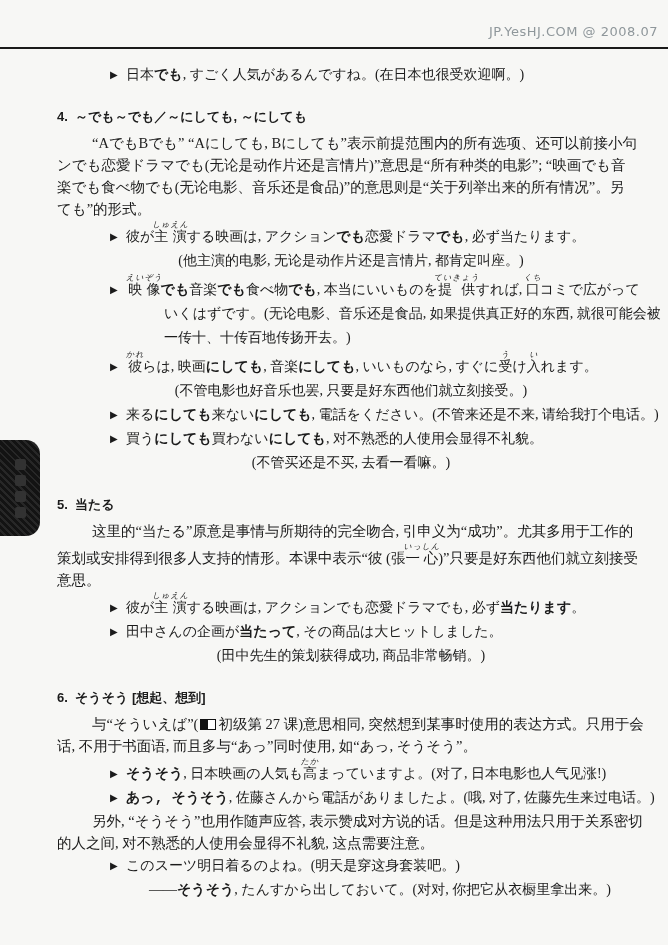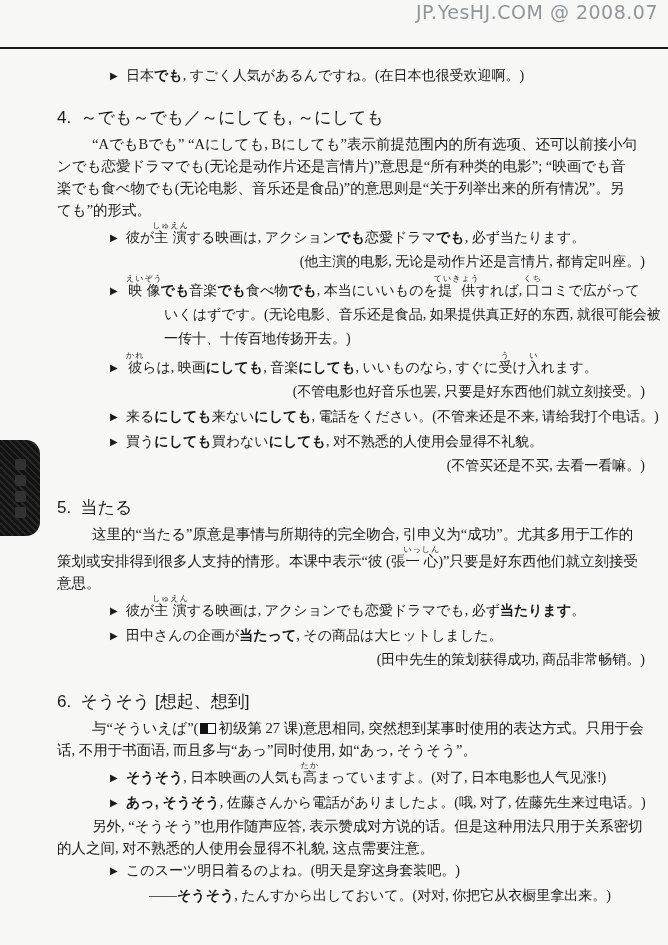--- a/index.html
+++ b/index.html
@@ -6,50 +6,50 @@
     --text:#1b1b1b; --wm:#8f979b; --rule:#1a1a1a; --tab:#181818; --paper:#f7f7f5;
   }
   *{margin:0;padding:0;box-sizing:border-box;}
   html,body{background:#e9e9e7;}
   .page{
     position:relative;width:668px;height:945px;margin:0 auto;
     background:var(--paper);overflow:hidden;color:var(--text);
     font-family:"Liberation Serif","DejaVu Serif",serif;
   }
   .watermark{
-    position:absolute;top:1px;right:10px;font-size:19px;letter-spacing:.5px;
+    position:absolute;top:24px;right:10px;font-size:13px;letter-spacing:.5px;
     color:var(--wm);font-family:"DejaVu Sans","Liberation Sans",sans-serif;
   }
   .top-rule{position:absolute;top:47px;left:0;width:668px;border-top:2px solid var(--rule);}
   .side-tab{
     position:absolute;left:0;top:440px;width:40px;height:96px;
     background:repeating-linear-gradient(45deg,#131313 0 3px,#272727 3px 5px);
     border-radius:0 14px 14px 0;
     display:flex;flex-direction:column;align-items:center;justify-content:center;gap:5px;
   }
   .tab-glyph{width:11px;height:11px;background:#323232;border-radius:2px;}
   .content{position:relative;padding:63px 23px 0 57px;font-size:14px;line-height:24px;}
   .heading{
-    margin:20px 0 5px;font-size:17px;line-height:20px;font-weight:normal;white-space:pre-wrap;
+    margin:20px 0 5px;font-size:13px;line-height:20px;font-weight:bold;white-space:pre-wrap;
     font-family:"Liberation Sans","DejaVu Sans",sans-serif;
   }
   .para{line-height:22px;font-size:14.5px;white-space:nowrap;}
   .para.indent{text-indent:35px;}
   .example{margin-left:53px;line-height:24px;white-space:nowrap;}
   .example-cont{margin-left:107px;line-height:24px;white-space:nowrap;}
-  .trans{text-align:right;line-height:24px;white-space:nowrap;}
+  .trans{text-align:center;line-height:24px;white-space:nowrap;}
   .dialog{margin-left:92px;line-height:24px;white-space:nowrap;}
   .bullet{
     display:inline-block;width:16px;font-size:10px;vertical-align:1px;
     font-family:"DejaVu Sans","Liberation Sans",sans-serif;
   }
-  .b{font-weight:bold;font-family:Liberation Sans, sans-serif;}
+  .b{font-weight:bold;font-family:Liberation Mono, monospace;}
   ruby{ruby-position:over;}
   rt{font-size:8px;line-height:8px;letter-spacing:1px;color:#222;font-weight:normal;
-     font-family:"Liberation Serif","DejaVu Serif",serif;}
+     font-family:"Liberation Serif","DejaVu Serif",serif;font-style:italic;}
   .book-icon{
     display:inline-block;width:16px;height:11px;border:1.5px solid #111;background:#fff;
     position:relative;vertical-align:-1px;margin:0 2px;
   }
   .book-icon::before{content:"";position:absolute;left:0;top:0;bottom:0;width:50%;background:#111;}
 </style>
 </head>
 <body>
 
 <div class="page">

